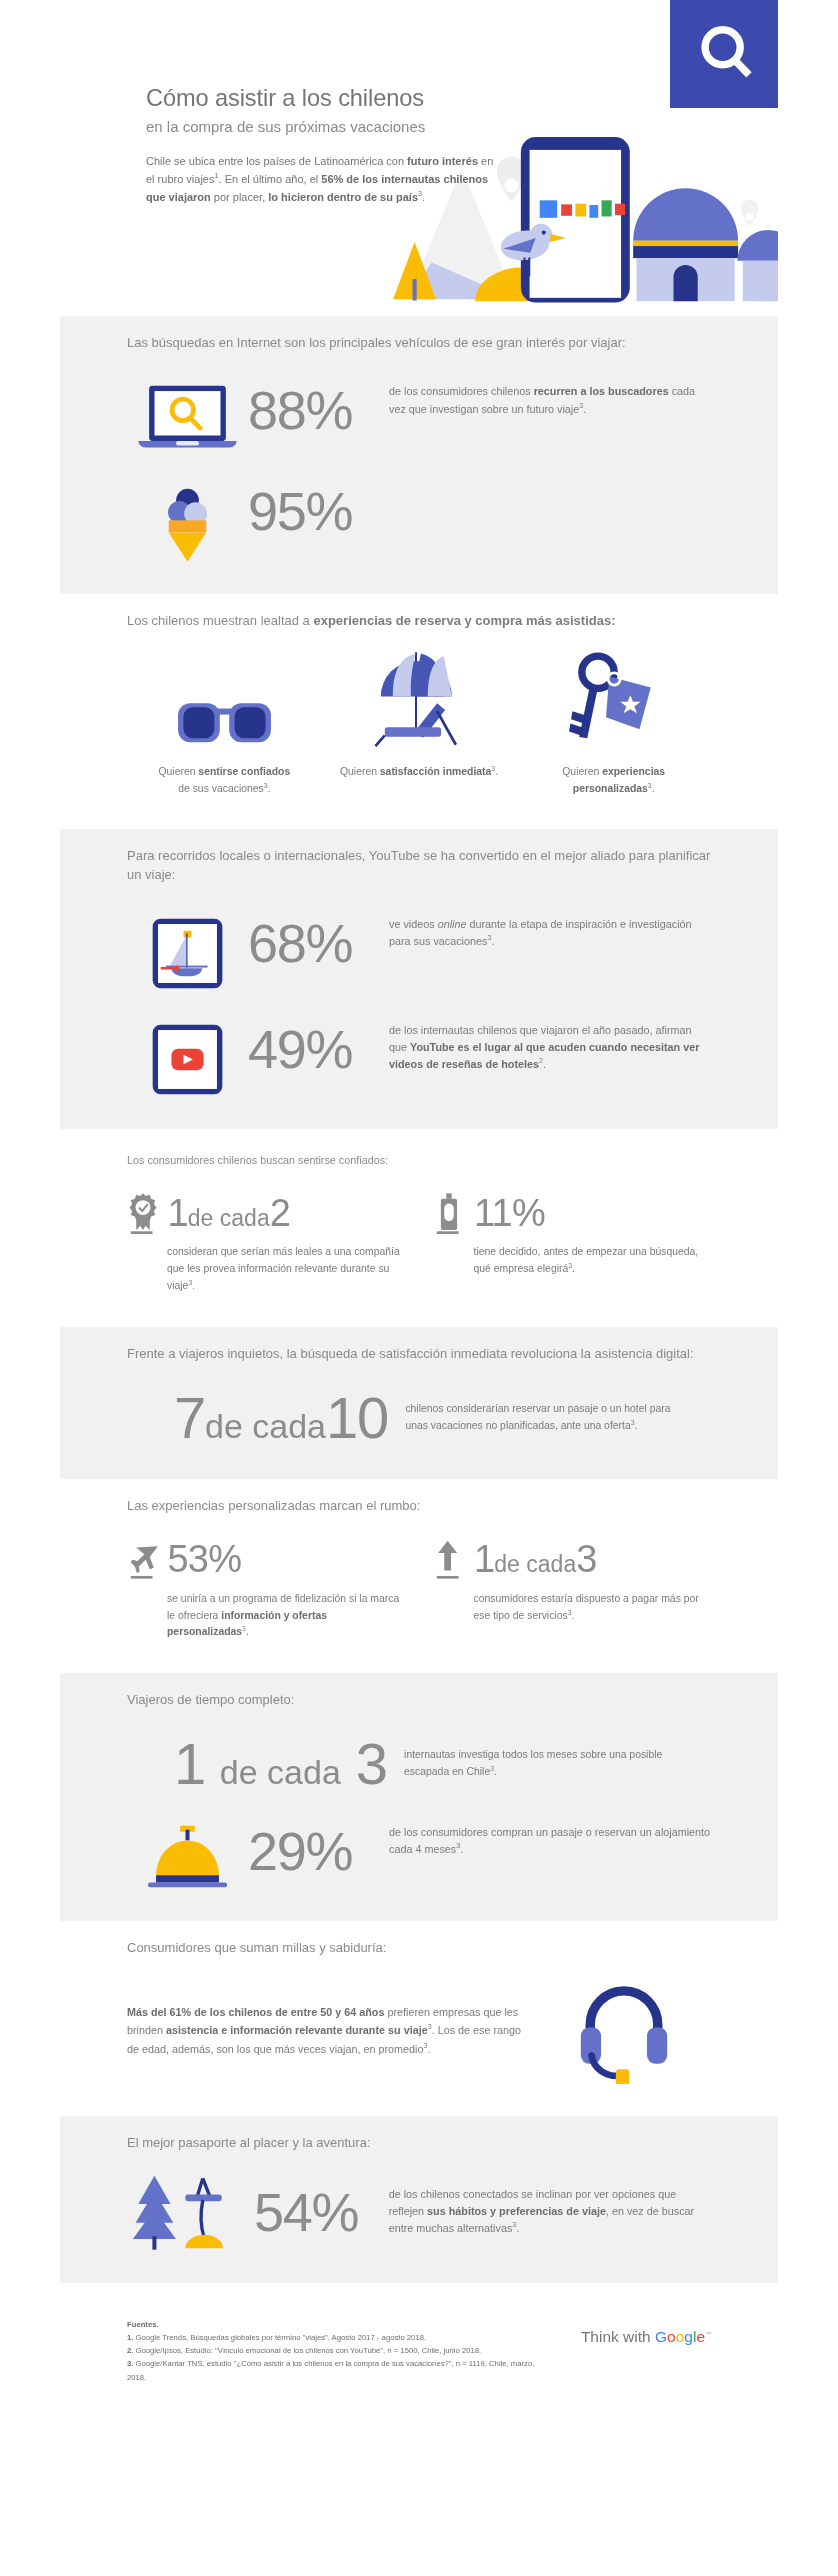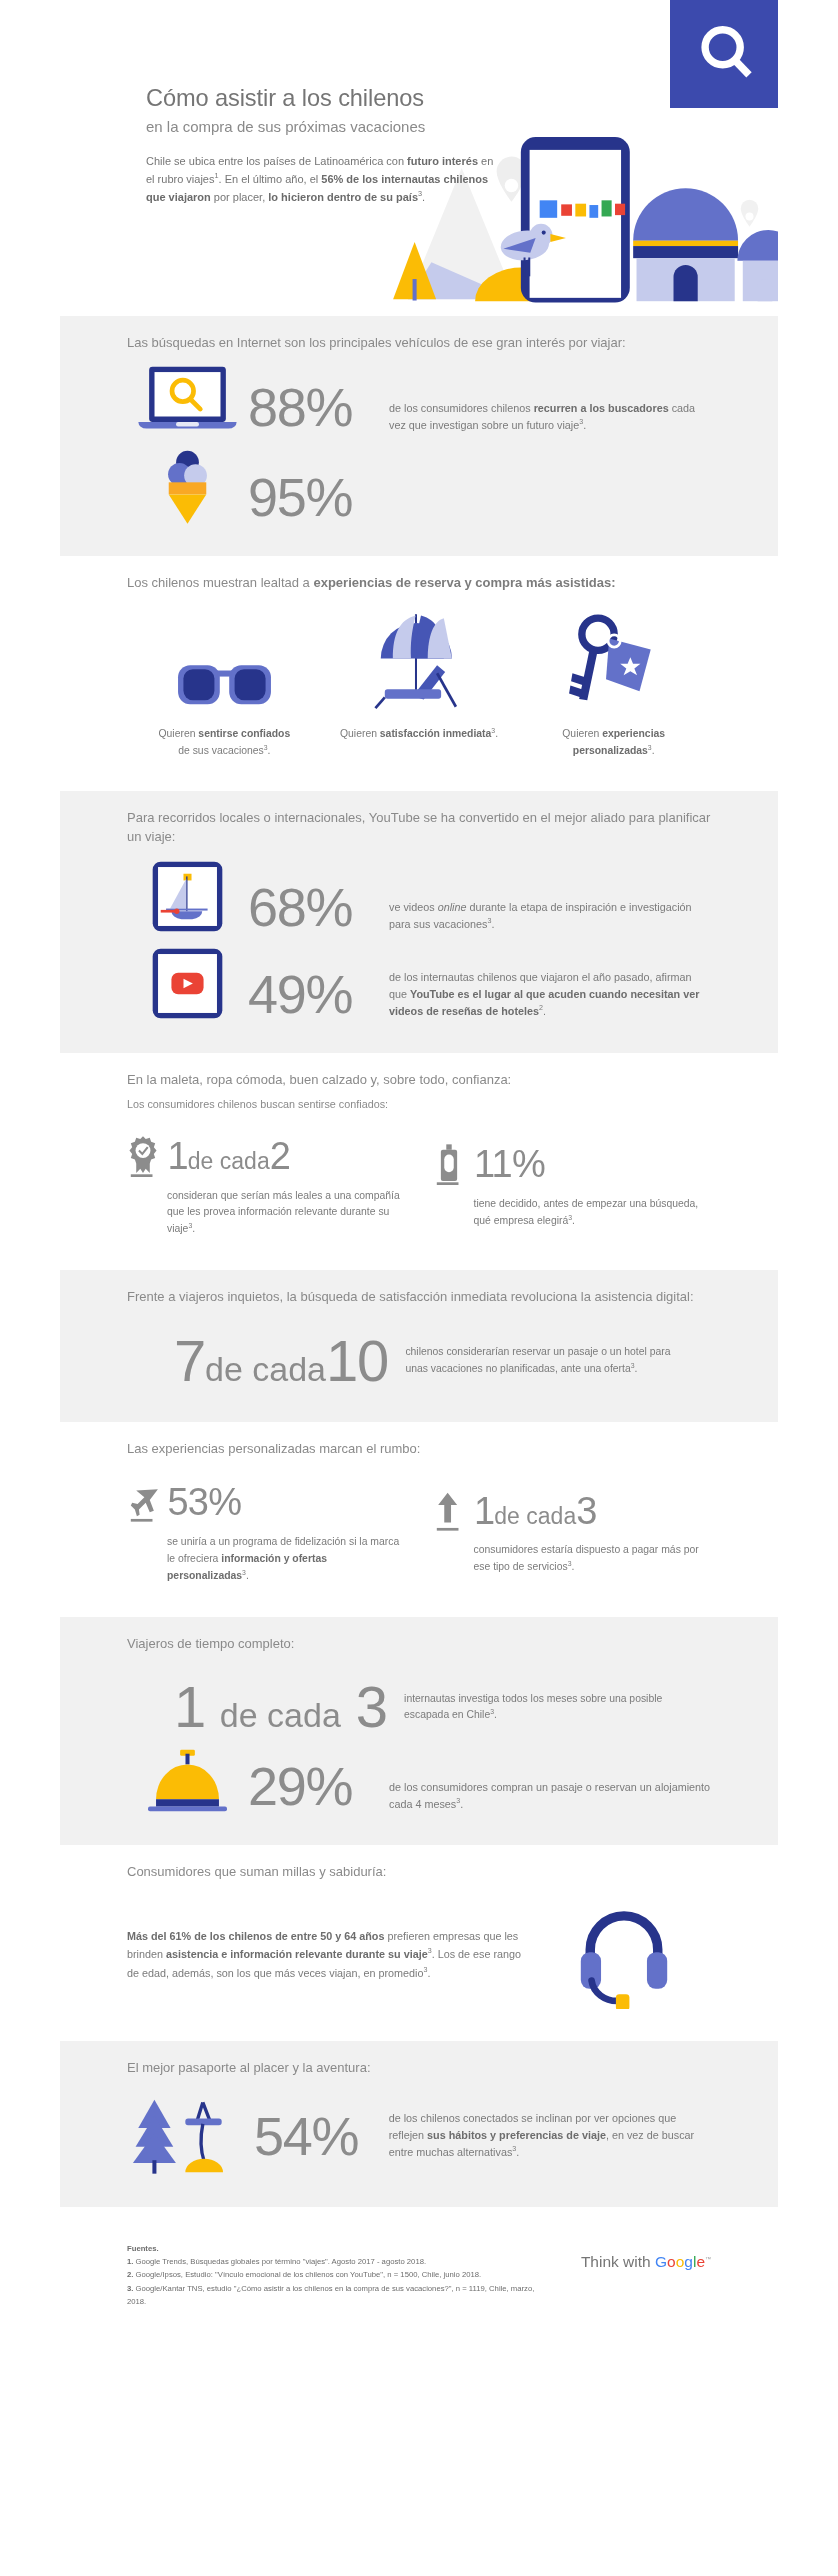--- a/index.html
+++ b/index.html
@@ -44,39 +44,39 @@
   .sec { padding: 17px 67px 32px 67px; }
   .sec-head {
     font-size: 13px; color: #8a8a8a; font-weight: 400; line-height: 1.48;
   }
   .sec-head b { font-weight: 700; color: #7c7c7c; }
   .sec-sub {
     font-size: 10.8px; color: #8a8a8a; margin-top: 6.7px; line-height: 1.5;
   }
 
   
-  .stat-row { display: flex; align-items: flex-end; margin-top: 12px; }
+  .stat-row { display: flex; align-items: flex-start; margin-top: 31px; }
   .stat-icon { width: 121px; flex: 0 0 121px; display: flex; justify-content: center; align-items: center; }
   .stat-num {
     font-size: 54px; font-weight: 300; color: #8c8c8c; line-height: 1;
     letter-spacing: -1.3px; width: 141px; flex: 0 0 141px; text-align: left;
   }
   .stat-txt { font-size: 10.8px; line-height: 1.6; color: #7b7b7b; max-width: 363px; }
   .stat-txt b { font-weight: 700; color: #6d6d6d; }
   .stat-txt i { font-style: italic; }
 
   
   .cols3 { display: flex; margin-top: 17.5px; }
   .col3 { flex: 1 1 0; text-align: center; padding: 0 12px; }
   .col3 .c-art { height: 101px; display: flex; align-items: flex-end; justify-content: center; }
   .col3 .c-cap { margin-top: 15px; font-size: 10.4px; line-height: 1.6; color: #7b7b7b; }
   .col3 .c-cap b { font-weight: 700; color: #6d6d6d; }
 
   
-  .cols2 { display: flex; margin-top: 23px; gap: 29px; align-items: center; }
+  .cols2 { display: flex; margin-top: 23px; gap: 29px; }
   .col2 { flex: 1 1 0; }
   .c2-line { display: flex; align-items: center; gap: 9.4px; }
   .c2-icon { width: 31px; flex: 0 0 31px; display:flex; justify-content:center; }
   .c2-big { font-size: 38px; font-weight: 300; color: #8c8c8c; line-height: 1; letter-spacing:-0.7px; }
   .c2-big .small { font-size: 23px; letter-spacing: 0; }
   .c2-cap { margin-top: 10.8px; margin-left: 40px; font-size: 10.4px; line-height: 1.62; color: #7b7b7b; }
   .c2-cap b { font-weight: 700; color: #6d6d6d; }
 
   
   .bigratio { display: flex; align-items: center; margin-top: 25.6px; padding-left: 47px; gap: 17.5px; }
@@ -316,21 +316,20 @@
         <div class="stat-num">49%</div>
         <div class="stat-txt">
           <span>de los internautas chilenos que viajaron el año pasado, afirman que </span><b>YouTube es el lugar al que acuden cuando necesitan ver videos de reseñas de hoteles</b><sup>2</sup><span>.</span>
         </div>
       </div>
     </div>
   </div>
 
   <div class="band white">
     <div class="sec">
-      <div class="sec-head">En la maleta, ropa cómoda, buen calzado y, sobre todo, confianza:</div>
       <div class="sec-sub">Los consumidores chilenos buscan sentirse confiados:</div>
 
       <div class="cols2">
         <div class="col2">
           <div class="c2-line">
             <div class="c2-icon">
               <svg width="30" height="42" viewBox="0 0 44 62">
                 <path d="M22,2 l4,4 l6,-2 l2,6 l6,2 l-2,6 l4,5 l-4,5 l2,6 l-6,2 l-2,6 l-6,-2 l-4,4 l-4,-4 l-6,2 l-2,-6 l-6,-2 l2,-6 l-4,-5 l4,-5 l-2,-6 l6,-2 l2,-6 l6,2 z" fill="#8c8c8c"></path>
                 <circle cx="22" cy="23" r="11" fill="#ffffff"></circle>
                 <polyline points="16,23 21,28 29,18" fill="none" stroke="#8c8c8c" stroke-width="3"></polyline>

